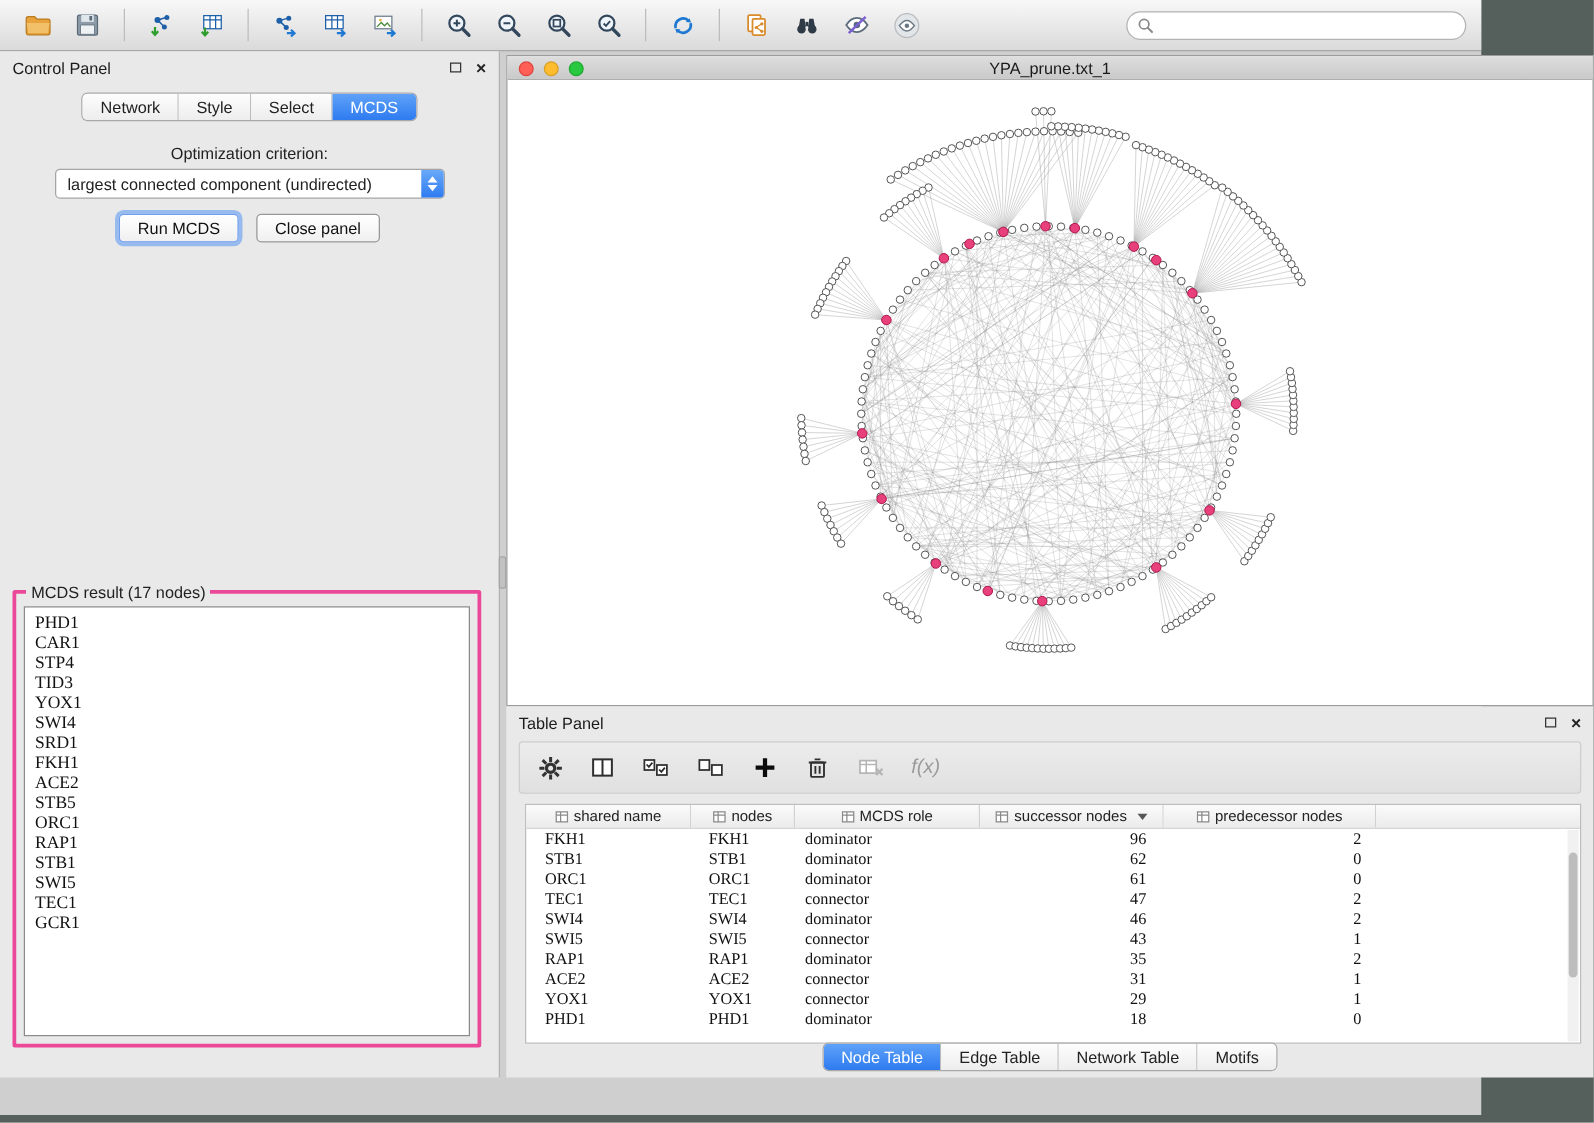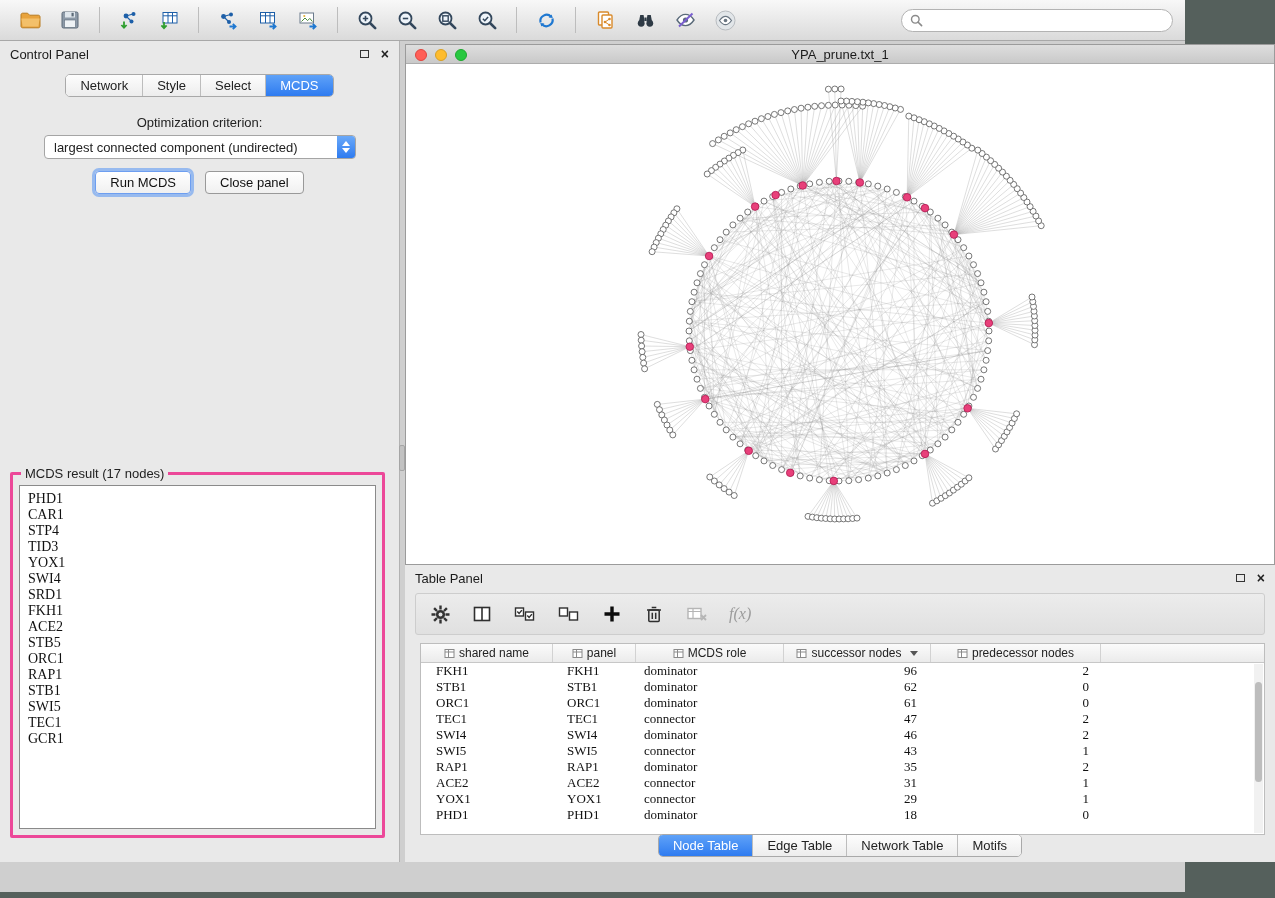--- a/index.html
+++ b/index.html
@@ -47,21 +47,21 @@
   #network-titlebar{height:19px;background:linear-gradient(#dedede,#c9c9c9);border-bottom:1px solid #adadad;position:relative;display:flex;align-items:center;justify-content:center}
   .lights{position:absolute;left:9px;top:3.5px;display:flex;gap:8px}
   .light{width:12px;height:12px;border-radius:50%}
   #network-title{font-size:13px;color:#1a1a1a}
   #network-canvas{position:absolute;left:0;top:19px;right:0;bottom:0;overflow:hidden}
 
   
   #table-panel{position:absolute;left:405px;top:565px;width:870px;height:297px;background:#e9e9e9}
   #table-toolbar{position:absolute;left:10px;right:10px;top:28px;height:42px;background:linear-gradient(#ececec,#e0e0e0);border:1px solid #cdcdcd;border-radius:3px;display:flex;align-items:center;gap:20px;padding:0 14px}
   .ttbtn{display:flex;align-items:center;justify-content:center}
-  .fx-label{font-family:Liberation Serif, serif;font-style:italic;font-size:16px;color:#9b9b9b}
+  .fx-label{font-family:Liberation Sans, sans-serif;font-style:italic;font-size:16px;color:#9b9b9b}
   #node-table{position:absolute;left:15px;top:78px;width:845px;height:192px;background:#fff;border:1px solid #bdbdbd;overflow:hidden}
   .thead{display:flex;height:19px;border-bottom:1px solid #c7c7c7}
   .hcell{display:flex;align-items:center;justify-content:center;gap:4px;font-size:12px;color:#222;background:linear-gradient(#fbfbfb,#ebebeb);border-right:1px solid #d2d2d2}
   .hfill{flex:1;background:linear-gradient(#fbfbfb,#ebebeb)}
   .sort-dn{width:0;height:0;border-left:4px solid transparent;border-right:4px solid transparent;border-top:5px solid #555;margin-left:4px}
   .trow{display:flex;height:16px;align-items:center}
   .tcell{font-family:"Liberation Serif",serif;font-size:13px;color:#111;white-space:nowrap;overflow:hidden}
   .c1{width:132px;padding-left:15px}
   .c2{width:83px;padding-left:14px}
   .c3{width:148px;padding-left:8px}
@@ -1064,21 +1064,21 @@
               <rect x="1" y="1.5" width="9" height="8" fill="#fff" stroke="#8a8a8a"></rect>
               <path d="M1 4h9M4.5 1.5v8" stroke="#8a8a8a"></path>
             </svg>
           <span>shared name</span>
         </div>
         <div class="hcell c2" style="padding:0">
           <svg width="11" height="11" viewBox="0 0 11 11">
               <rect x="1" y="1.5" width="9" height="8" fill="#fff" stroke="#8a8a8a"></rect>
               <path d="M1 4h9M4.5 1.5v8" stroke="#8a8a8a"></path>
             </svg>
-          <span>panel</span>
+          <span>nodes</span>
         </div>
         <div class="hcell c3" style="padding:0">
           <svg width="11" height="11" viewBox="0 0 11 11">
               <rect x="1" y="1.5" width="9" height="8" fill="#fff" stroke="#8a8a8a"></rect>
               <path d="M1 4h9M4.5 1.5v8" stroke="#8a8a8a"></path>
             </svg>
           <span>MCDS role</span>
         </div>
         <div class="hcell c4" style="padding:0;text-align:center">
           <svg width="11" height="11" viewBox="0 0 11 11">

